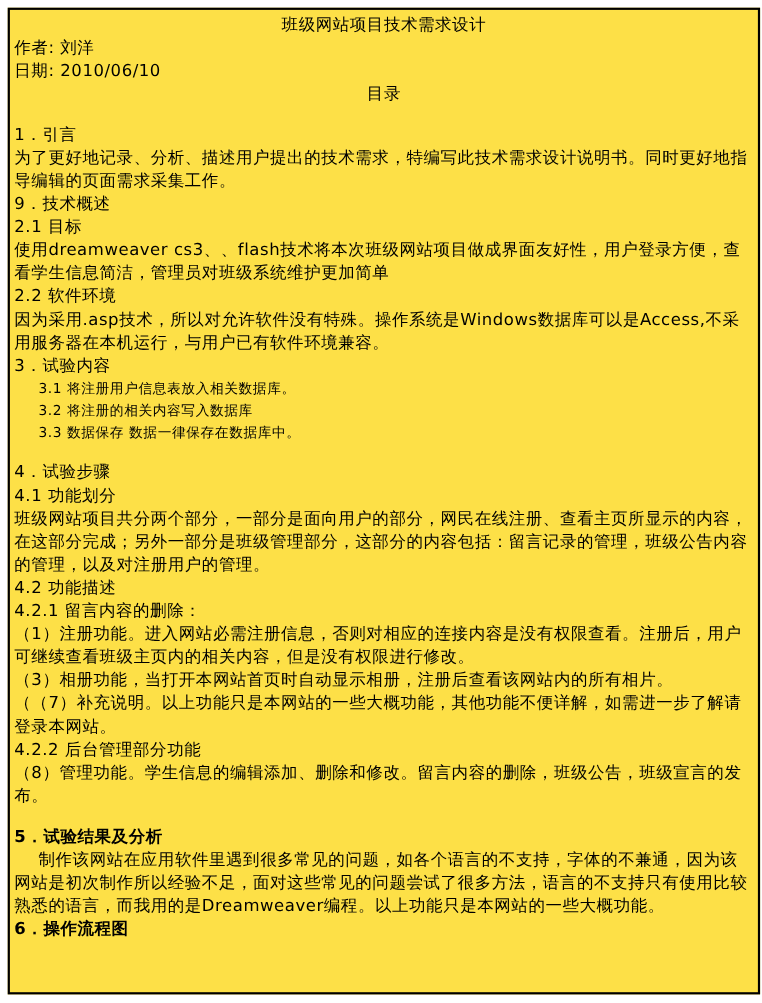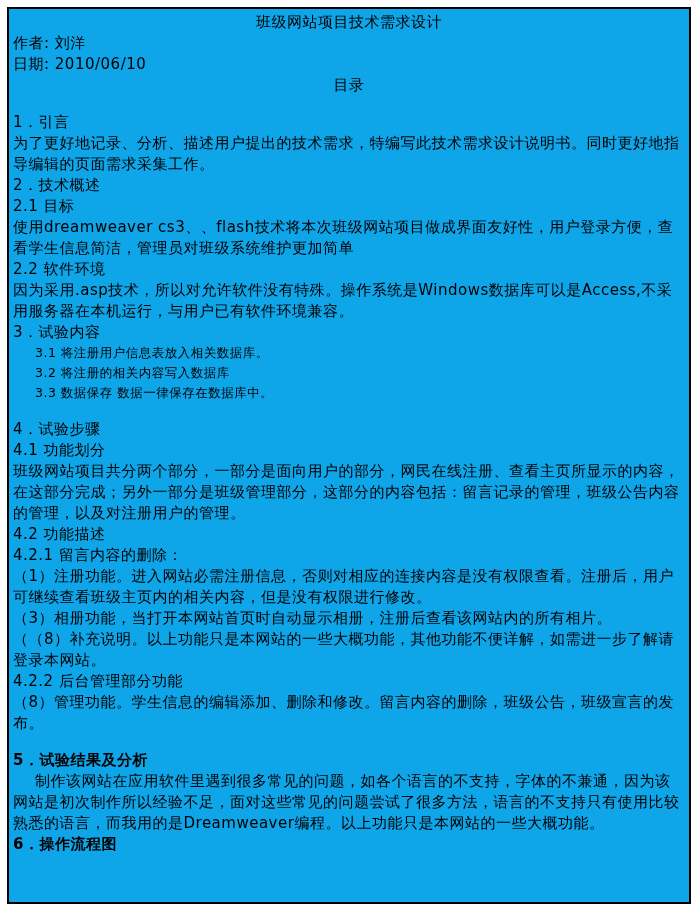--- a/index.html
+++ b/index.html
@@ -35,45 +35,45 @@
   .h      { }
   .hb     { font-weight: bold; }
   .body   { }
   .body-indent { text-indent: 22px; }
   .sub    { margin-left: 22px; font-size: 12.5px; line-height: 20px; }
   .blank  { height: 16px; }
 </style>
 </head>
 <body>
 
-<div class="page" style="border-color: rgb(0, 0, 0); background: #0ea5e9; color: rgb(0, 0, 0);">
+<div class="page" style="border-color: rgb(0, 0, 0); background: #fde047; color: rgb(0, 0, 0);">
     <div class="ln title">班级网站项目技术需求设计</div>
     <div class="ln meta">作者: 刘洋</div>
     <div class="ln meta">日期: 2010/06/10</div>
     <div class="ln center">目录</div>
     <div class="ln blank"></div>
     <div class="ln h">1．引言</div>
     <div class="ln body">为了更好地记录、分析、描述用户提出的技术需求，特编写此技术需求设计说明书。同时更好地指导编辑的页面需求采集工作。</div>
-    <div class="ln h">2．技术概述</div>
+    <div class="ln h">9．技术概述</div>
     <div class="ln h">2.1 目标</div>
     <div class="ln body">使用dreamweaver cs3、、flash技术将本次班级网站项目做成界面友好性，用户登录方便，查看学生信息简洁，管理员对班级系统维护更加简单</div>
     <div class="ln h">2.2 软件环境</div>
     <div class="ln body">因为采用.asp技术，所以对允许软件没有特殊。操作系统是Windows数据库可以是Access,不采用服务器在本机运行，与用户已有软件环境兼容。</div>
     <div class="ln h">3．试验内容</div>
     <div class="ln sub">3.1 将注册用户信息表放入相关数据库。</div>
     <div class="ln sub">3.2 将注册的相关内容写入数据库</div>
     <div class="ln sub">3.3 数据保存 数据一律保存在数据库中。</div>
     <div class="ln blank"></div>
     <div class="ln h">4．试验步骤</div>
     <div class="ln h">4.1 功能划分</div>
     <div class="ln body">班级网站项目共分两个部分，一部分是面向用户的部分，网民在线注册、查看主页所显示的内容，在这部分完成；另外一部分是班级管理部分，这部分的内容包括：留言记录的管理，班级公告内容的管理，以及对注册用户的管理。</div>
     <div class="ln h">4.2 功能描述</div>
     <div class="ln h">4.2.1 留言内容的删除：</div>
     <div class="ln body">（1）注册功能。进入网站必需注册信息，否则对相应的连接内容是没有权限查看。注册后，用户可继续查看班级主页内的相关内容，但是没有权限进行修改。</div>
     <div class="ln body">（3）相册功能，当打开本网站首页时自动显示相册，注册后查看该网站内的所有相片。</div>
-    <div class="ln body">（（8）补充说明。以上功能只是本网站的一些大概功能，其他功能不便详解，如需进一步了解请登录本网站。</div>
+    <div class="ln body">（（7）补充说明。以上功能只是本网站的一些大概功能，其他功能不便详解，如需进一步了解请登录本网站。</div>
     <div class="ln h">4.2.2 后台管理部分功能</div>
     <div class="ln body">（8）管理功能。学生信息的编辑添加、删除和修改。留言内容的删除，班级公告，班级宣言的发布。</div>
     <div class="ln blank"></div>
     <div class="ln hb">5．试验结果及分析</div>
     <div class="ln body body-indent">制作该网站在应用软件里遇到很多常见的问题，如各个语言的不支持，字体的不兼通，因为该网站是初次制作所以经验不足，面对这些常见的问题尝试了很多方法，语言的不支持只有使用比较熟悉的语言，而我用的是Dreamweaver编程。以上功能只是本网站的一些大概功能。</div>
     <div class="ln hb">6．操作流程图</div>
   </div>
 
 </body></html>

